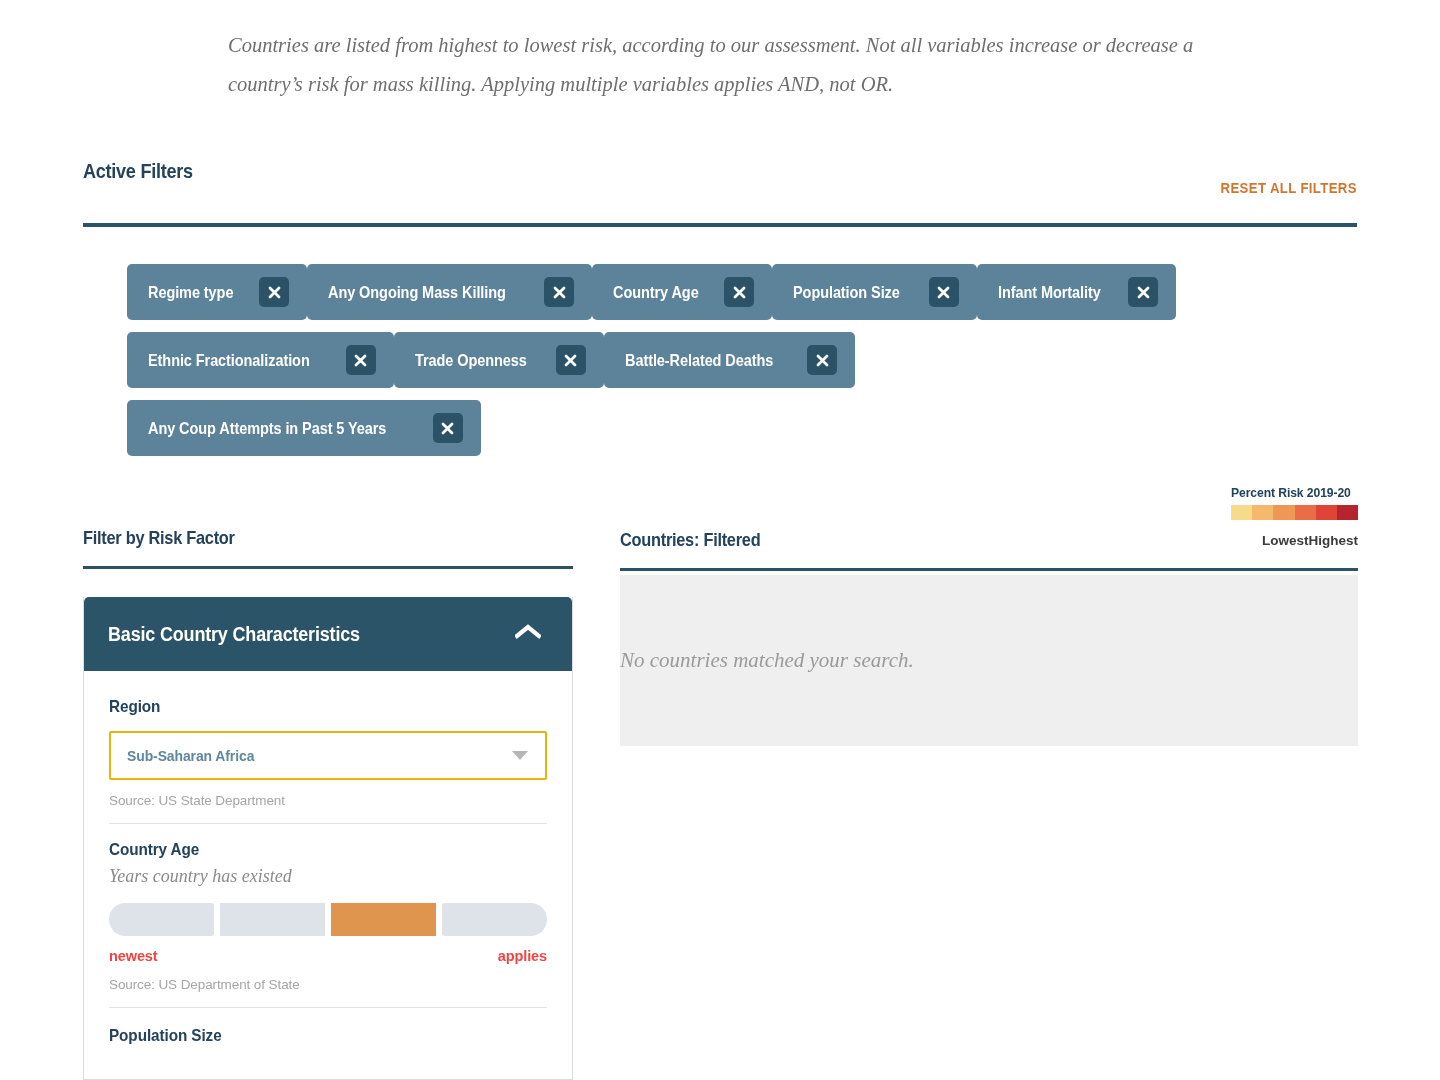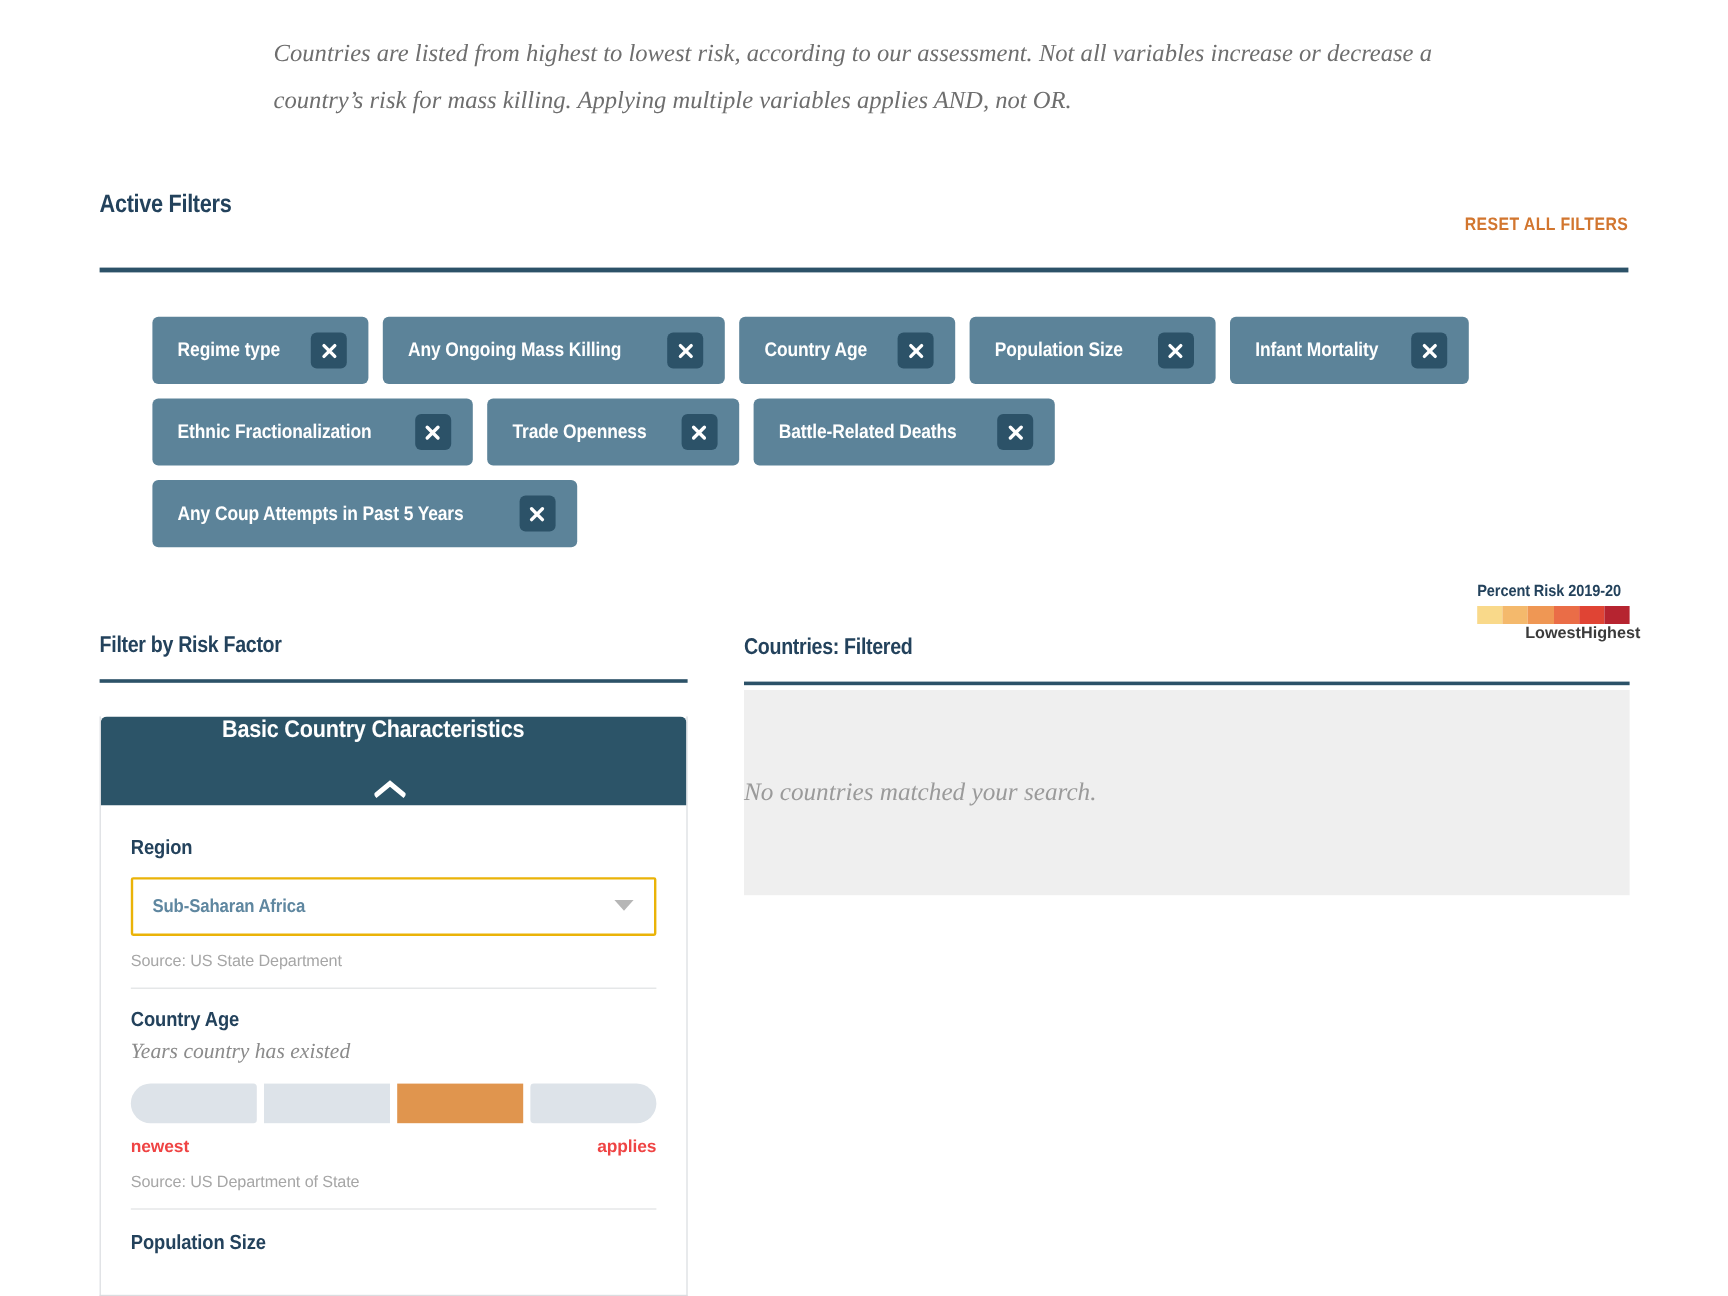--- a/index.html
+++ b/index.html
@@ -44,21 +44,21 @@
     transform: scaleX(0.88);
     transform-origin: right center;
   }
   .rule-top {
     position: absolute; left: 83px; top: 223px;
     width: 1274px; height: 4px; background: #2c5268;
   }
 
   
   .chips { position: absolute; left: 83px; top: 264px; width: 1280px; }
-  .chip-row { display: flex; gap: 12px; margin-bottom: 12px; padding-left: 44px; }
+  .chip-row { display: flex; margin-bottom: 12px; padding-left: 44px; }
   .chip {
     display: flex; align-items: center; gap: 14px;
     background: #5c8399;
     border-radius: 5px;
     height: 56px;
     padding: 0 18px 0 21px;
     cursor: pointer;
   }
   .chip-label {
     color: #ffffff;
@@ -82,22 +82,22 @@
   
   .legend { position: absolute; left: 1231px; top: 485px; width: 127px; }
   .legend-title {
     font-size: 13.5px; font-weight: bold; color: #23425c;
     letter-spacing: -0.1px; white-space: nowrap;
     transform: scaleX(0.9); transform-origin: left center;
   }
   .legend-bar { display: flex; height: 15px; margin-top: 5px; }
   .legend-bar span { flex: 1 1 0; }
   .legend-labels {
-    display: flex; justify-content: flex-start;
-    margin-top: 0; font-size: 13.5px; font-weight: bold; color: #3b3b3b; padding-left: 40px;
+    display: flex; justify-content: flex-end;
+    margin-top: 13px; font-size: 13.5px; font-weight: bold; color: #3b3b3b; padding-left: 40px;
   }
 
   
   .col-left { position: absolute; left: 83px; top: 527px; width: 490px; }
   .col-right { position: absolute; left: 620px; top: 529px; width: 738px; }
   .col-title {
     font-size: 19px; font-weight: bold; color: #23425c;
     letter-spacing: -0.3px;
     transform: scaleX(0.86); transform-origin: left center;
   }
@@ -111,21 +111,20 @@
     border-top: none;
     background: #ffffff;
     overflow: hidden;
   }
   .panel-header {
     height: 74px; background: #2c5468;
     display: flex; align-items: center; justify-content: space-between;
     padding: 0 31px 0 24px;
     border-radius: 5px 5px 0 0;
     cursor: pointer;
-    flex-direction: column;
   }
   .panel-header-title {
     color: #ffffff; font-size: 20px; font-weight: bold;
     letter-spacing: -0.2px;
     transform: scaleX(0.9); transform-origin: left center;
   }
   .panel-body { padding: 26px 25px 0 25px; }
 
   .field-label {
     font-size: 17px; font-weight: bold; color: #23425c;

